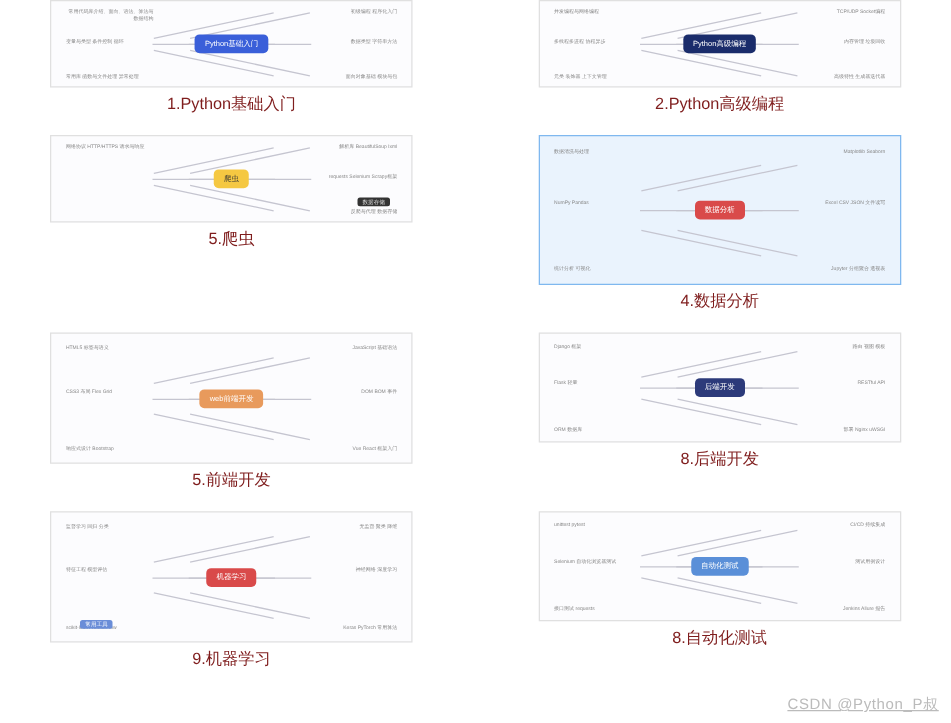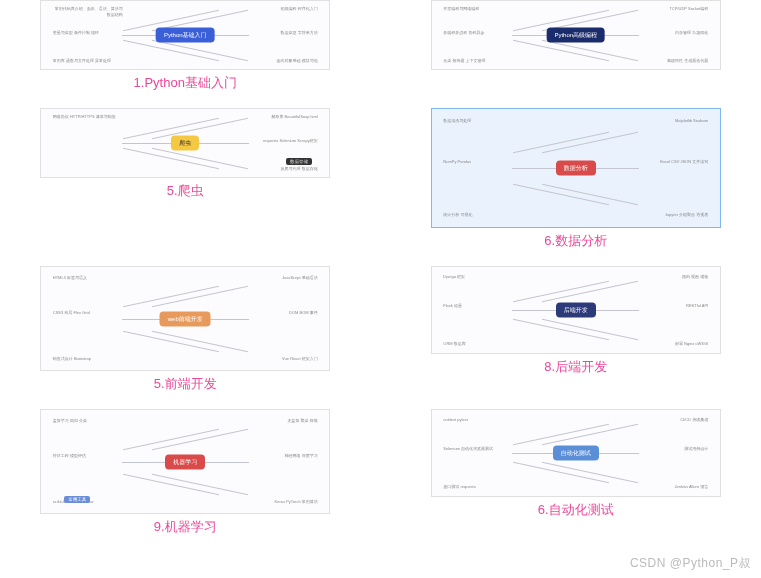--- a/index.html
+++ b/index.html
@@ -33,21 +33,21 @@
   .thumb.h-sm { height: 70px; }
   .thumb.h-md { height: 105px; }
   .thumb.h-lg { height: 120px; }
   .thumb.h-xl { height: 88px; }
   .thumb.highlight {
     background: #eaf3fd;
     border: 1px solid #7fb8ef;
   }
   .caption {
     font-size: 13px;
-    color: #ec4899;
+    color: #7f1d1d;
     text-align: center;
     margin-top: 4px;
   }
   .center-node {
     position: absolute;
     left: 50%;
     top: 50%;
     transform: translate(-50%, -50%);
     border-radius: 4px;
     font-size: 6px;
@@ -79,20 +79,21 @@
   }
   .sub-dark { background: #333; color: #ddd; }
   .sub-blue { background: #6a8dd8; color: #fff; }
   .watermark {
     position: absolute;
     right: 10px;
     bottom: 6px;
     font-size: 12px;
     color: #bbb;
     letter-spacing: 0.5px;
+    text-decoration: underline;
   }
   
   .bl-tl { top: 8%; left: 4%; text-align: right; }
   .bl-ml { top: 42%; left: 4%; text-align: right; }
   .bl-bl { bottom: 8%; left: 4%; text-align: right; }
   .bl-tr { top: 8%; right: 4%; }
   .bl-mr { top: 42%; right: 4%; }
   .bl-br { bottom: 8%; right: 4%; }
   
   .conn {
@@ -147,20 +148,21 @@
 协程异步</div>
         <div class="branch bl-bl">元类 装饰器 上下文管理</div>
         <div class="branch bl-tr">TCP/UDP
 Socket编程</div>
         <div class="branch bl-mr">内存管理
 垃圾回收</div>
         <div class="branch bl-br">高级特性
 生成器迭代器</div>
         <div class="center-node node-darkblue">Python高级编程</div>
       </div>
+      <div class="caption">2.Python高级编程</div>
     </div>
     <div class="cell">
       <div class="thumb h-sm">
         <div class="conn l t"></div>
         <div class="conn l m"></div>
         <div class="conn l b"></div>
         <div class="conn r t"></div>
         <div class="conn r m"></div>
         <div class="conn r b"></div>
         <div class="branch bl-tl">网络协议 HTTP/HTTPS 请求与响应</div>
@@ -188,21 +190,21 @@
 Pandas</div>
         <div class="branch bl-bl">统计分析 可视化</div>
         <div class="branch bl-tr">Matplotlib
 Seaborn</div>
         <div class="branch bl-mr">Excel CSV JSON 文件读写</div>
         <div class="branch bl-br">Jupyter
 分组聚合
 透视表</div>
         <div class="center-node node-red">数据分析</div>
       </div>
-      <div class="caption">6.数据分析</div>
+      <div class="caption">4.数据分析</div>
     </div>
     <div class="cell">
       <div class="thumb h-md">
         <div class="conn l t"></div>
         <div class="conn l m"></div>
         <div class="conn l b"></div>
         <div class="conn r t"></div>
         <div class="conn r m"></div>
         <div class="conn r b"></div>
         <div class="branch bl-tl">HTML5 标签与语义</div>
@@ -266,17 +268,17 @@
         <div class="conn r b"></div>
         <div class="branch bl-tl">unittest pytest</div>
         <div class="branch bl-ml">Selenium 自动化浏览器测试</div>
         <div class="branch bl-bl">接口测试 requests</div>
         <div class="branch bl-tr">CI/CD 持续集成</div>
         <div class="branch bl-mr">测试用例设计</div>
         <div class="branch bl-br">Jenkins
 Allure 报告</div>
         <div class="center-node node-skyblue">自动化测试</div>
       </div>
-      <div class="caption">6.自动化测试</div>
+      <div class="caption">8.自动化测试</div>
     </div>
   </div>
 
 <div class="watermark">CSDN @Python_P叔</div>
 
 </body></html>

